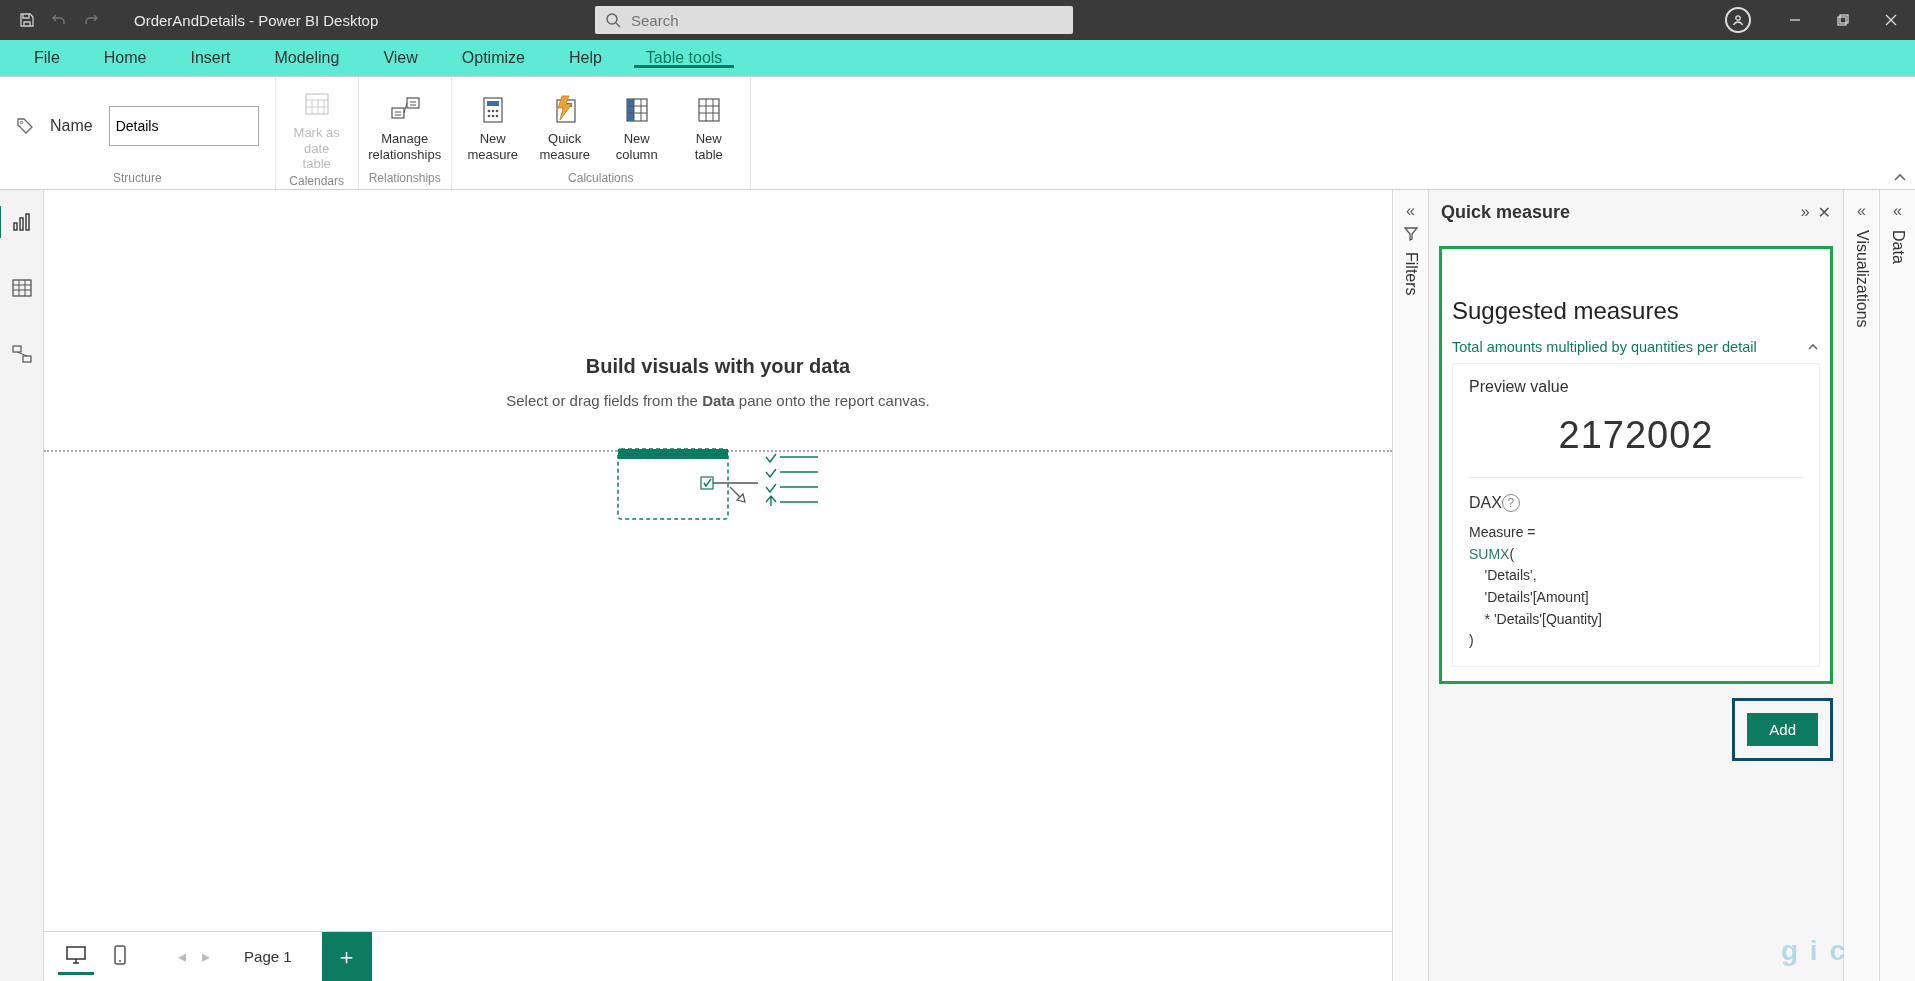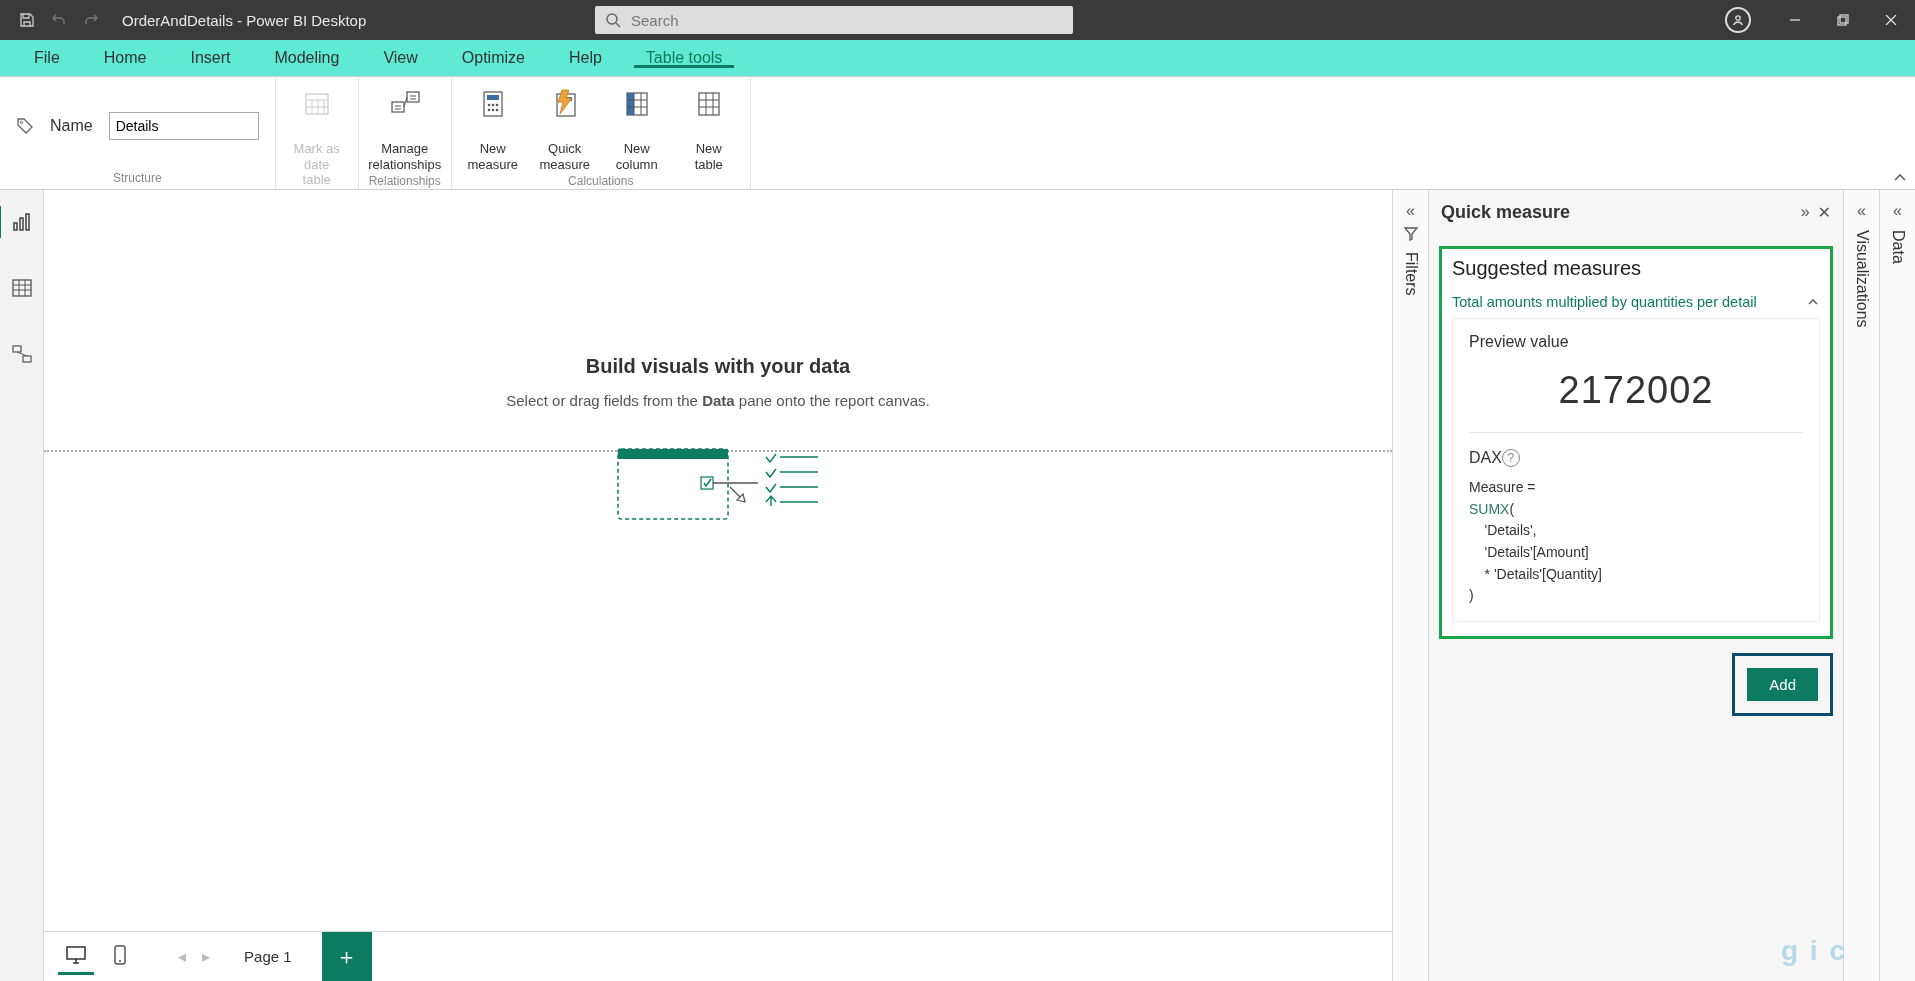--- a/index.html
+++ b/index.html
@@ -3,44 +3,44 @@
 <meta charset="utf-8">
 <style>
   * { box-sizing: border-box; margin: 0; padding: 0; font-family: 'Segoe UI', Tahoma, sans-serif; }
   body { width: 1915px; height: 981px; overflow: hidden; background: #fff; color: #333; }
 
   
   .title-bar { height: 40px; background: #3a3a3a; display: flex; align-items: center; color: #e0e0e0; position: relative; }
   .title-left { display: flex; align-items: center; gap: 14px; padding-left: 18px; }
   .tb-icon { width: 18px; height: 18px; display: flex; align-items: center; justify-content: center; color: #ccc; cursor: pointer; }
   .tb-icon.disabled { color: #777; }
-  .title-text { font-size: 15px; color: #e8e8e8; margin-left: 8px; }
+  .title-text { font-size: 15px; color: #e8e8e8; margin-left: 20px; }
   .search-box { position: absolute; left: 595px; width: 478px; height: 28px; background: #ddd; border-radius: 2px; display: flex; align-items: center; padding: 0 10px; gap: 10px; }
   .search-box input { border: none; background: transparent; outline: none; font-size: 15px; color: #0c4a6e; flex: 1; }
   .title-right { position: absolute; right: 0; display: flex; align-items: center; height: 100%; }
   .win-btn { width: 48px; height: 40px; display: flex; align-items: center; justify-content: center; color: #ddd; cursor: pointer; }
   .user-icon { width: 26px; height: 26px; border: 2px solid #ddd; border-radius: 50%; display:flex;align-items:center;justify-content:center; margin-right: 20px; }
 
   
   .ribbon-tabs { height: 37px; display: flex; align-items: center; border-bottom: 1px solid #ccc; background: #5eead4; padding-left: 12px; }
   .ribbon-tab { padding: 0 22px; display: flex; align-items: center; font-size: 16px; color: #333; cursor: pointer; position: relative; }
   .ribbon-tab.active { color: #0d7b5f; font-weight: 500; }
   .ribbon-tab.active::after { content:''; position:absolute; bottom:-1px; left:10px; right:10px; height:3px; background:#0d7b5f; }
 
   
   .ribbon { height: 113px; background: #fff; border-bottom: 1px solid #d0d0d0; display: flex; position: relative; }
   .ribbon-group { display: flex; flex-direction: column; align-items: center; border-right: 1px solid #e5e5e5; padding: 6px 10px 2px; }
   .group-body { flex: 1; display: flex; align-items: center; gap: 10px; }
   .group-label { font-size: 12px; color: #888; padding: 2px 0; }
   .ribbon-btn { display: flex; flex-direction: column; align-items: center; justify-content: flex-start; width: 62px; cursor: pointer; padding-top: 2px; }
   .ribbon-btn.disabled { color: #bbb; }
   .ribbon-btn-icon { width: 36px; height: 36px; display:flex;align-items:center;justify-content:center; }
-  .ribbon-btn-label { font-size: 13px; text-align: center; line-height: 1.2; margin-top: 20px; }
+  .ribbon-btn-label { font-size: 13px; text-align: center; line-height: 1.2; margin-top: 4px; }
   .name-field { display: flex; align-items: center; gap: 16px; padding: 0 6px; }
-  .name-field input { width: 150px; height: 28px; border: 1px solid #aaa; padding: 0 6px; font-size: 14px; outline: none; }
+  .name-field input { width: 150px; height: 40px; border: 1px solid #aaa; padding: 0 6px; font-size: 14px; outline: none; }
   .ribbon-collapse { position: absolute; right: 8px; bottom: 4px; cursor: pointer; color: #666; font-size: 14px; }
 
   
   .main { display: flex; height: 791px; position: relative; }
   .left-rail { width: 44px; background: #f3f3f3; border-right: 1px solid #d8d8d8; display: flex; flex-direction: column; align-items: center; padding-top: 12px; gap: 26px; }
   .rail-btn { width: 40px; height: 40px; display:flex;align-items:center;justify-content:center; cursor:pointer; color:#555; position:relative; }
   .rail-btn.active::before { content:''; position:absolute; left:-4px; top:4px; bottom:4px; width:3px; background:#0d7b5f; }
 
   .canvas-area { flex: 1; display: flex; flex-direction: column; }
   .canvas { flex: 1; position: relative; background: #fff; }
@@ -64,21 +64,21 @@
   .filters-pane .funnel { color:#555; margin-bottom: 10px; }
   .vlabel { writing-mode: vertical-rl; font-size: 16px; color:#333; }
 
   
   .qm-pane { width: 415px; border-left: 1px solid #d8d8d8; background:#f6f6f6; display:flex; flex-direction:column; }
   .qm-header { height: 44px; display:flex; align-items:center; padding: 0 12px; }
   .qm-header-title { font-size: 18px; font-weight: 600; flex:1; }
   .qm-header .icon { cursor:pointer; color:#555; margin-left: 8px; font-size:16px; }
   .qm-body { flex:1; padding: 12px 10px; position:relative; }
   .sm-box { border: 3px solid #1ba54b; background:#fff; padding: 8px 10px 14px; }
-  .sm-title { font-size: 20px; font-weight: 500; margin-bottom: 10px; color:#222; }
+  .sm-title { font-size: 24px; font-weight: 500; margin-bottom: 10px; color:#222;margin-top:40px; }
   .sm-sub { color:#0d7b5f; font-size: 14.5px; font-weight:500; display:flex; justify-content:space-between; align-items:center; cursor:pointer; padding: 4px 0; }
   .sm-sub .caret { color:#666; }
   .preview { background:#fff; border:1px solid #eee; margin: 4px 0 0; padding: 14px 16px; border-radius: 2px; }
   .preview-label { font-size: 16px; color:#333; }
   .preview-val { font-size: 38px; text-align:center; padding: 18px 0 20px; font-weight:400; letter-spacing: 1px; }
   .preview hr { border:none; border-top:1px solid #e5e5e5; margin: 0 0 16px; }
   .dax-row { display:flex; align-items:center; margin-bottom: 10px; }
   .dax-label { font-size:16px; }
   .help-circle { width:18px; height:18px; border:1.5px solid #888; border-radius:50%; display:flex;align-items:center;justify-content:center; font-size:12px; color:#888; cursor:pointer; }
   .dax-code { font-family: Consolas, monospace; font-size: 14px; line-height: 1.55; white-space: pre; color:#333; }

